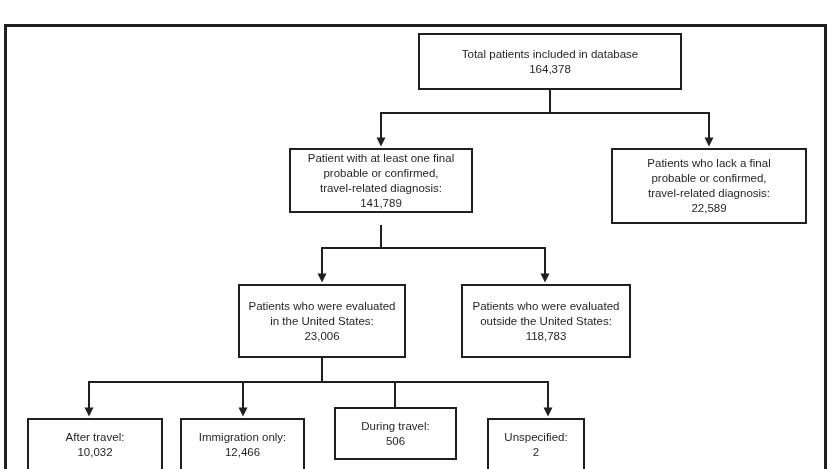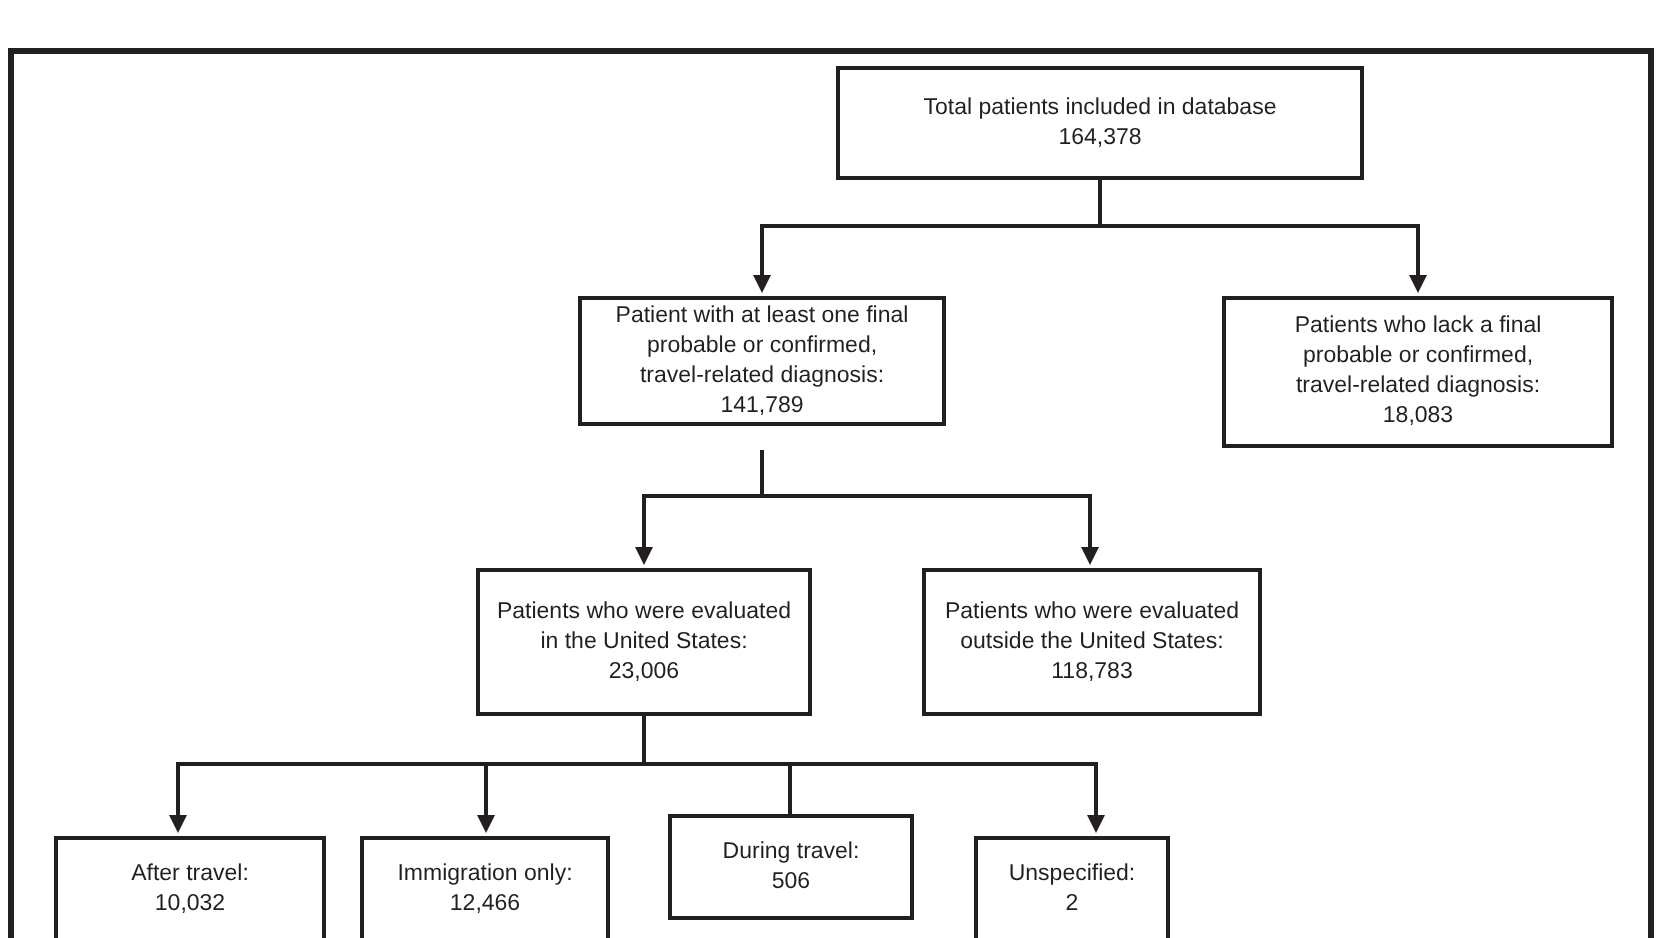--- a/index.html
+++ b/index.html
@@ -92,21 +92,21 @@
 164,378</div>
 
   <div class="node n-final">Patient with at least one final
 probable or confirmed,
 travel-related diagnosis:
 141,789</div>
 
   <div class="node n-lack">Patients who lack a final
 probable or confirmed,
 travel-related diagnosis:
-18,083</div>
+22,589</div>
 
   <div class="node n-us">Patients who were evaluated
 in the United States:
 23,006</div>
 
   <div class="node n-outside">Patients who were evaluated
 outside the United States:
 118,783</div>
 
   <div class="node n-after">After travel:

